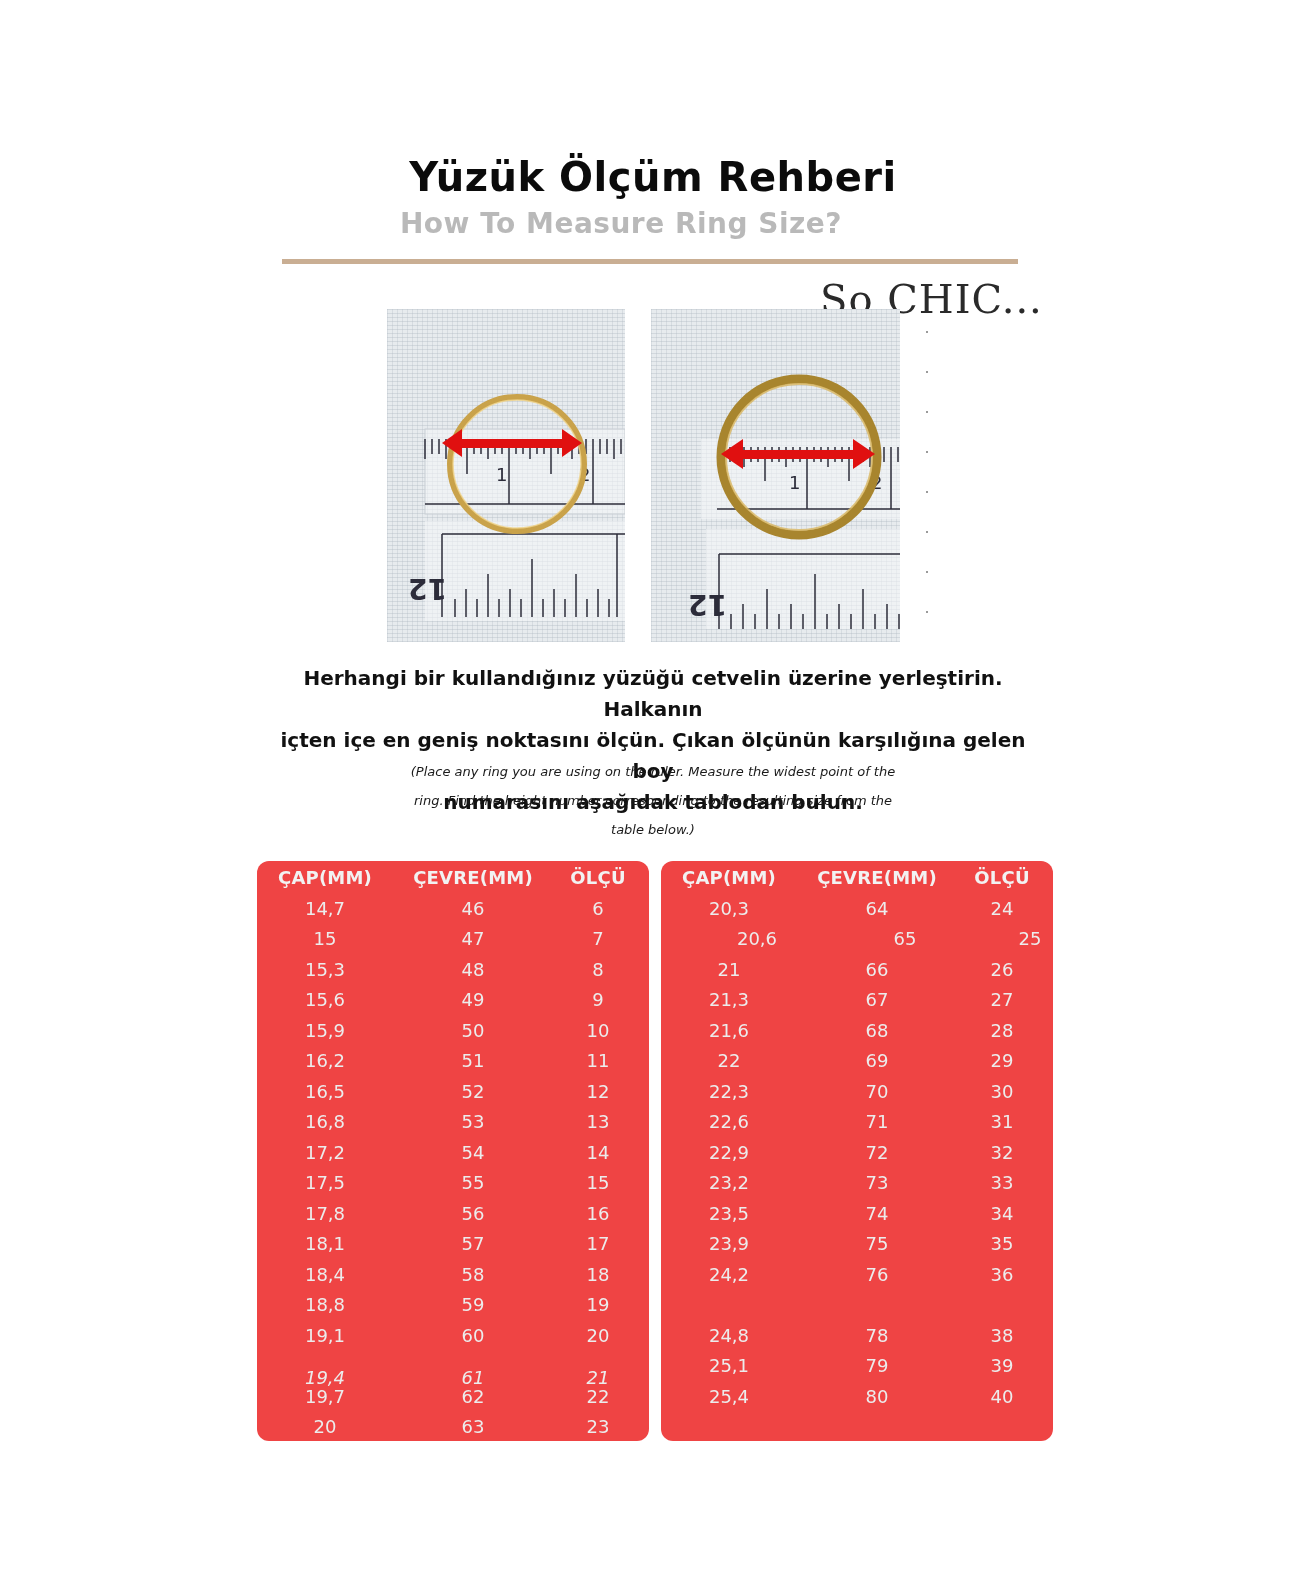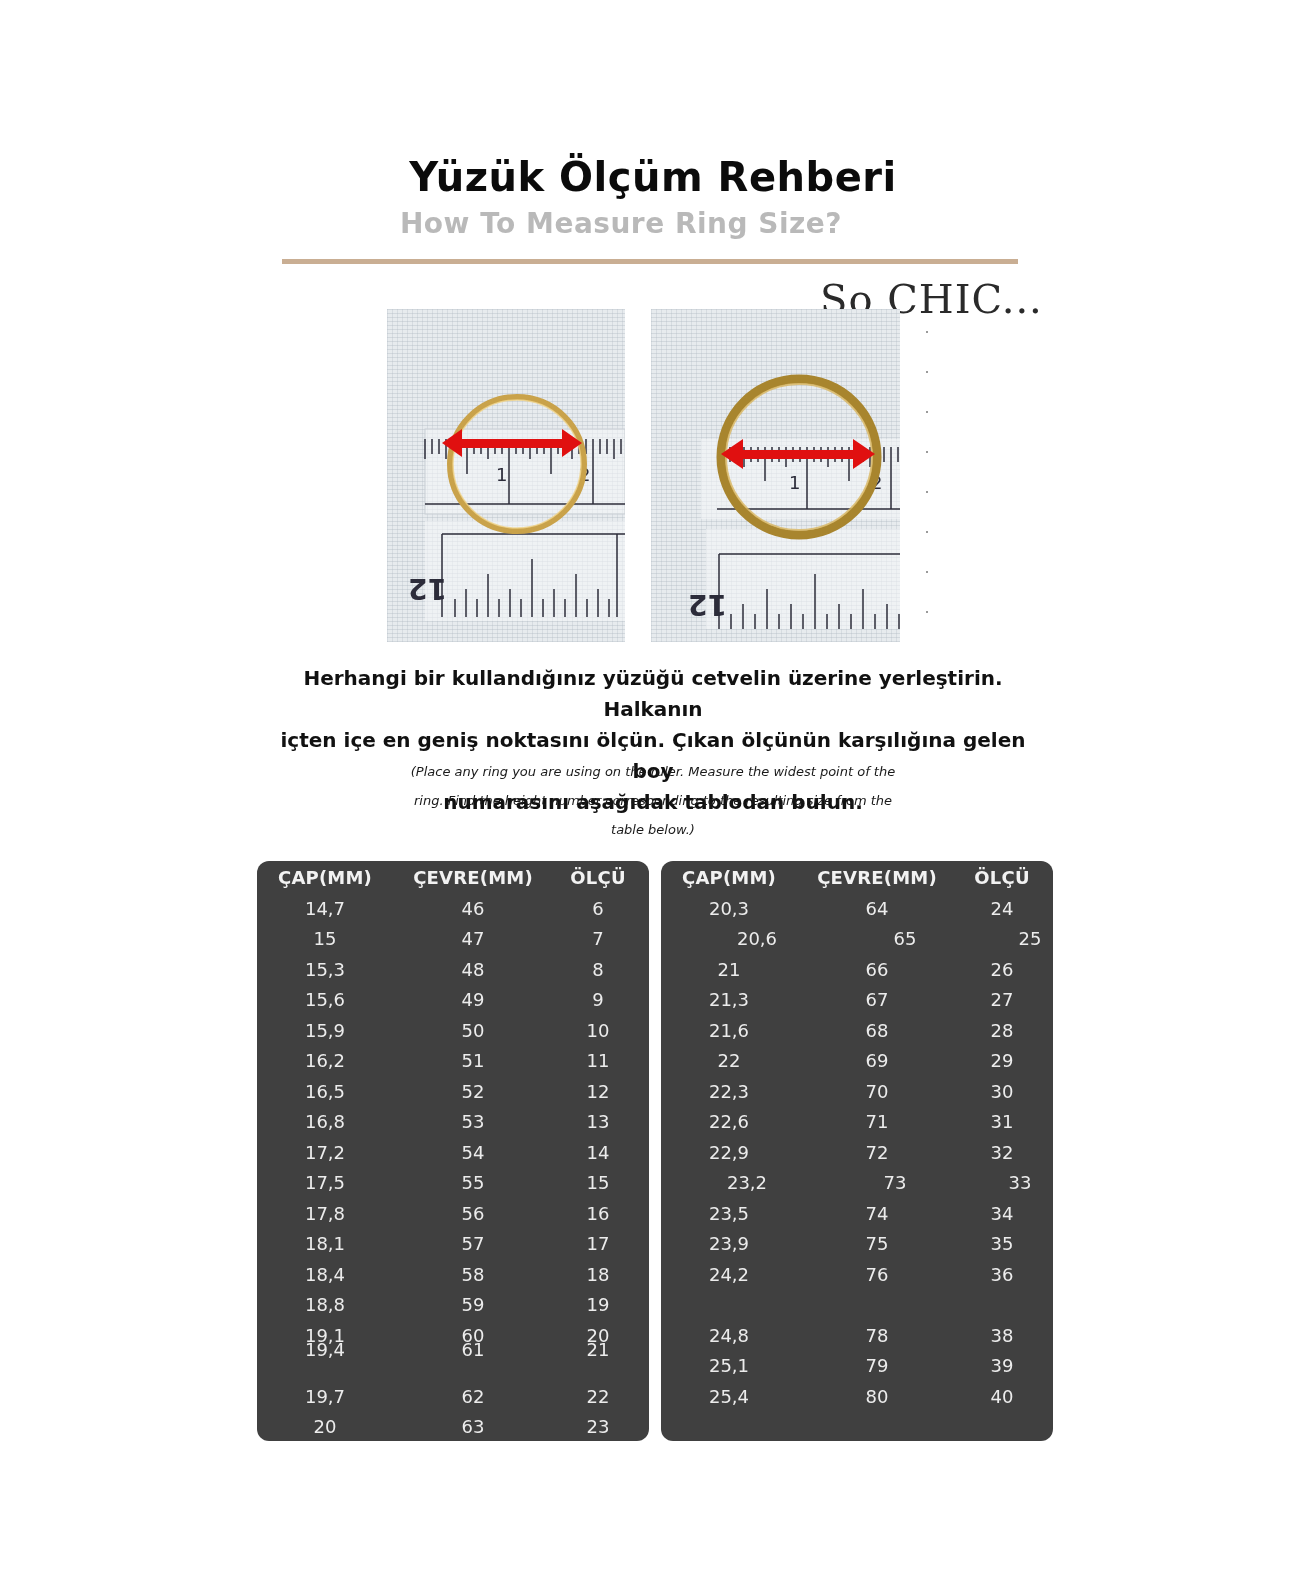--- a/index.html
+++ b/index.html
@@ -49,21 +49,21 @@
       font-weight: bold; font-size: 20px; line-height: 31px; color: #111;
     }
     .instructions-en {
       position: absolute; left: 278px; width: 750px; top: 757px;
       text-align: center; font-family: "DejaVu Sans", sans-serif;
       font-style: italic; font-size: 13px; line-height: 29px; color: #1a1a1a;
     }
 
     .size-table {
       position: absolute; top: 861px; width: 392px; height: 580px;
-      background: #404040; border-radius: 12px; color: #ececec;
+      background: #ef4444; border-radius: 12px; color: #ececec;
       font-family: "DejaVu Sans", sans-serif;
     }
     .table-left { left: 257px; }
     .table-right { left: 661px; }
     .size-table .row {
       position: absolute; left: 0; width: 100%; height: 30px;
       font-size: 18px; line-height: 30px;
     }
     .size-table .cell { position: absolute; top: 0; width: 130px; text-align: center; }
     .size-table .c1 { left: 3px; }
@@ -305,21 +305,21 @@
     <div class="row body" style="top: 429px;">
       <div class="cell c1">18,8</div>
       <div class="cell c2">59</div>
       <div class="cell c3">19</div>
     </div>
     <div class="row body" style="top: 459.5px;">
       <div class="cell c1">19,1</div>
       <div class="cell c2">60</div>
       <div class="cell c3">20</div>
     </div>
-    <div class="row body" style="top: 474px;">
+    <div class="row body" style="top: 502px; font-style: italic;">
       <div class="cell c1">19,4</div>
       <div class="cell c2">61</div>
       <div class="cell c3">21</div>
     </div>
     <div class="row body" style="top: 520.5px;">
       <div class="cell c1">19,7</div>
       <div class="cell c2">62</div>
       <div class="cell c3">22</div>
     </div>
     <div class="row body" style="top: 551px;">
@@ -372,21 +372,21 @@
     <div class="row body" style="top: 246px;">
       <div class="cell c1">22,6</div>
       <div class="cell c2">71</div>
       <div class="cell c3">31</div>
     </div>
     <div class="row body" style="top: 276.5px;">
       <div class="cell c1">22,9</div>
       <div class="cell c2">72</div>
       <div class="cell c3">32</div>
     </div>
-    <div class="row body" style="top: 307px; margin-left: 18px;">
+    <div class="row body" style="top: 307px;">
       <div class="cell c1">23,2</div>
       <div class="cell c2">73</div>
       <div class="cell c3">33</div>
     </div>
     <div class="row body" style="top: 337.5px;">
       <div class="cell c1">23,5</div>
       <div class="cell c2">74</div>
       <div class="cell c3">34</div>
     </div>
     <div class="row body" style="top: 368px;">

